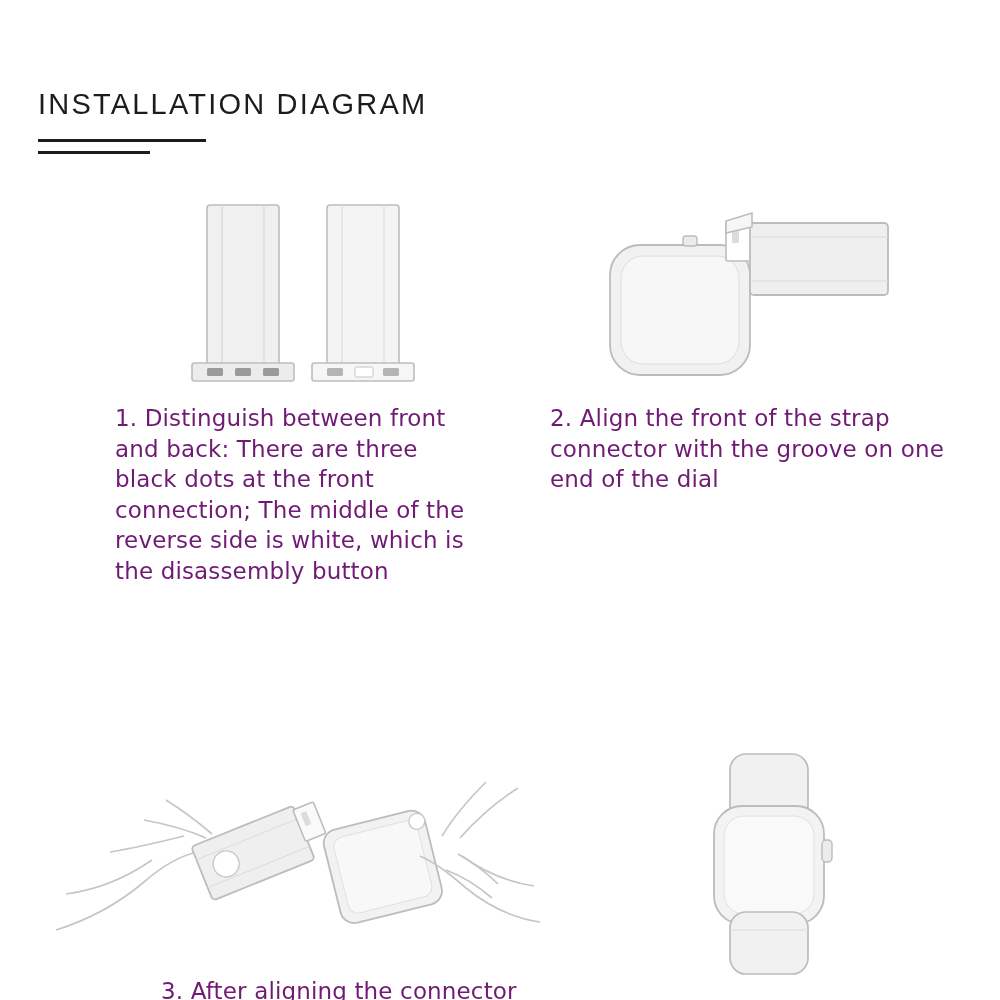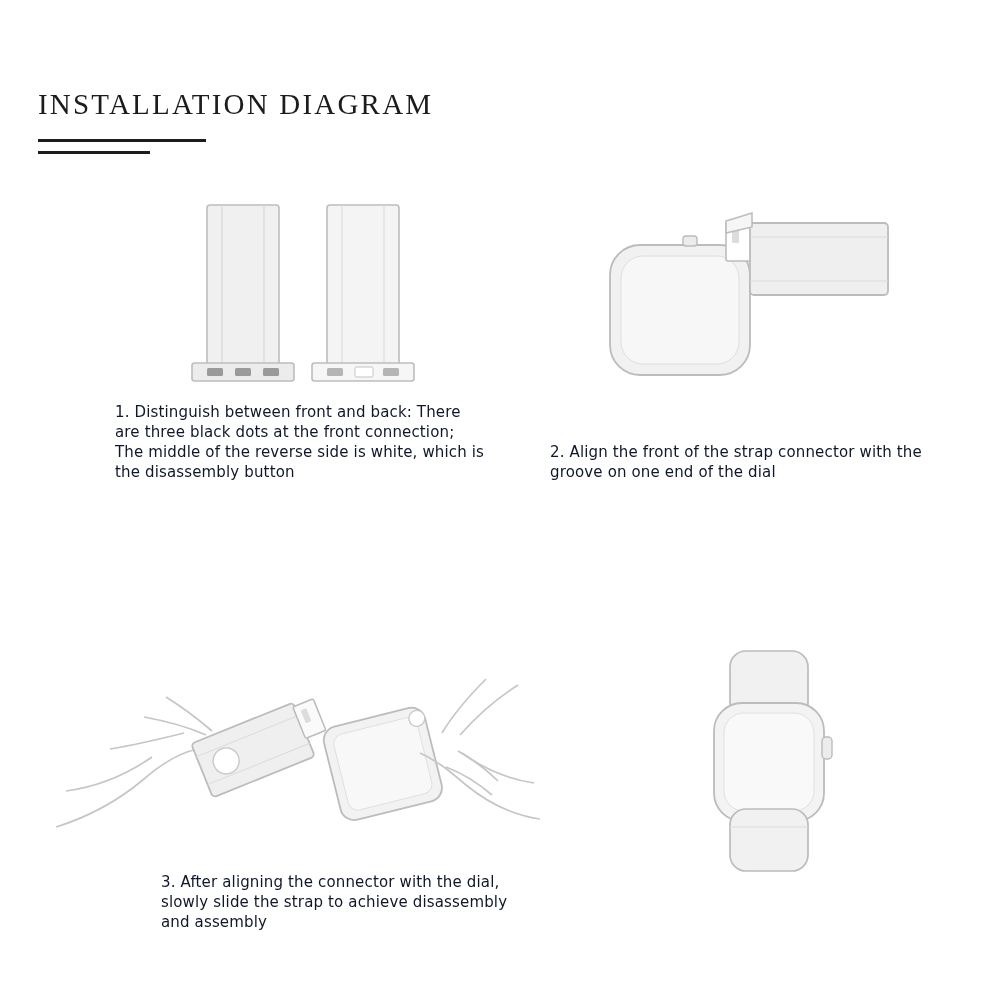--- a/index.html
+++ b/index.html
@@ -22,21 +22,21 @@
   }
 
   
   .header {
     position: absolute;
     left: 38px;
     top: 88px;
     width: 500px;
   }
   .title {
-    font-family: Liberation Serif, serif;
+    font-family: Liberation Sans, sans-serif;
     font-size: 29px;
     letter-spacing: 2.2px;
     color: #1c1c1c;
     font-weight: 400;
     white-space: nowrap;
   }
   .rule-wrap {
     margin-top: 18px;
     width: 168px;
   }
@@ -67,27 +67,27 @@
     width: 500px;
     box-sizing: border-box;
     position: relative;
   }
   .art {
     position: relative;
     height: 228px;
   }
   .art svg { display: block; }
   .caption {
-    font-size: 15px;
+    font-size: 23px;
     line-height: 1.33;
-    color: #0f172a;
+    color: #701a75;
     letter-spacing: 0.15px;
   }
   .cell-1 .caption { padding: 0 0 0 115px; width: 370px; }
-  .cell-2 .caption { padding: 0 0 0 50px; width: 400px; margin-top: 40px; }
+  .cell-2 .caption { padding: 0 0 0 50px; width: 400px; }
   .cell-3 .caption { padding: 0 0 0 113px; width: 370px; }
   .cell-4 .caption { padding: 0 0 0 50px; width: 400px; }
 
   .row-2 { margin-top: 158px; padding-left: 48px; }
   .row-2 .art { height: 232px; }
 </style>
 </head>
 <body>
 
 <div class="page">

